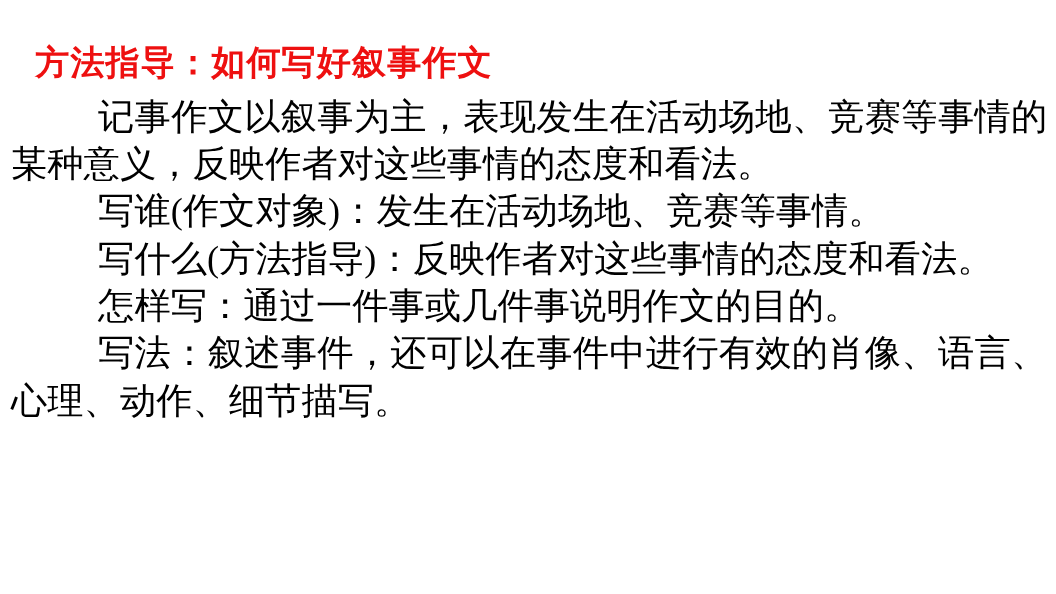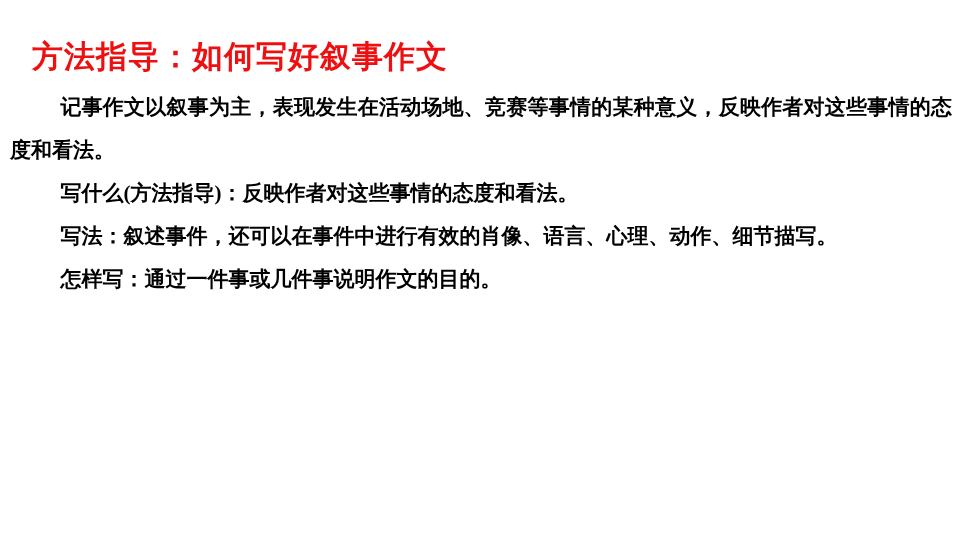--- a/index.html
+++ b/index.html
@@ -21,37 +21,38 @@
     font-weight: bold;
     font-size: 31px;
     line-height: 34px;
     color: #ee1010;
     letter-spacing: 1px;
     white-space: nowrap;
   }
   .slide-body {
     margin: 0 8px 0 10px;
     font-family: "Liberation Serif", serif;
-    font-weight: bold;
-    font-size: 21px;
+    font-weight: normal;
+    font-size: 33px;
     line-height: 43px;
     color: #000000;
     text-align: justify;
   }
   .slide-body p {
     margin: 0;
     padding: 0;
     text-indent: 2.4em;
   }
 </style>
 </head>
 <body>
 
 <div class="slide">
   <h1 class="slide-title" style="color: rgb(238, 16, 16);">方法指导：如何写好叙事作文</h1>
 
   <div class="slide-body">
     <p>记事作文以叙事为主，表现发生在活动场地、竞赛等事情的某种意义，反映作者对这些事情的态度和看法。</p>
+    <p>写谁(作文对象)：发生在活动场地、竞赛等事情。</p>
     <p>写什么(方法指导)：反映作者对这些事情的态度和看法。</p>
+    <p>怎样写：通过一件事或几件事说明作文的目的。</p>
     <p>写法：叙述事件，还可以在事件中进行有效的肖像、语言、心理、动作、细节描写。</p>
-    <p>怎样写：通过一件事或几件事说明作文的目的。</p>
   </div>
 </div>
 
 </body></html>

